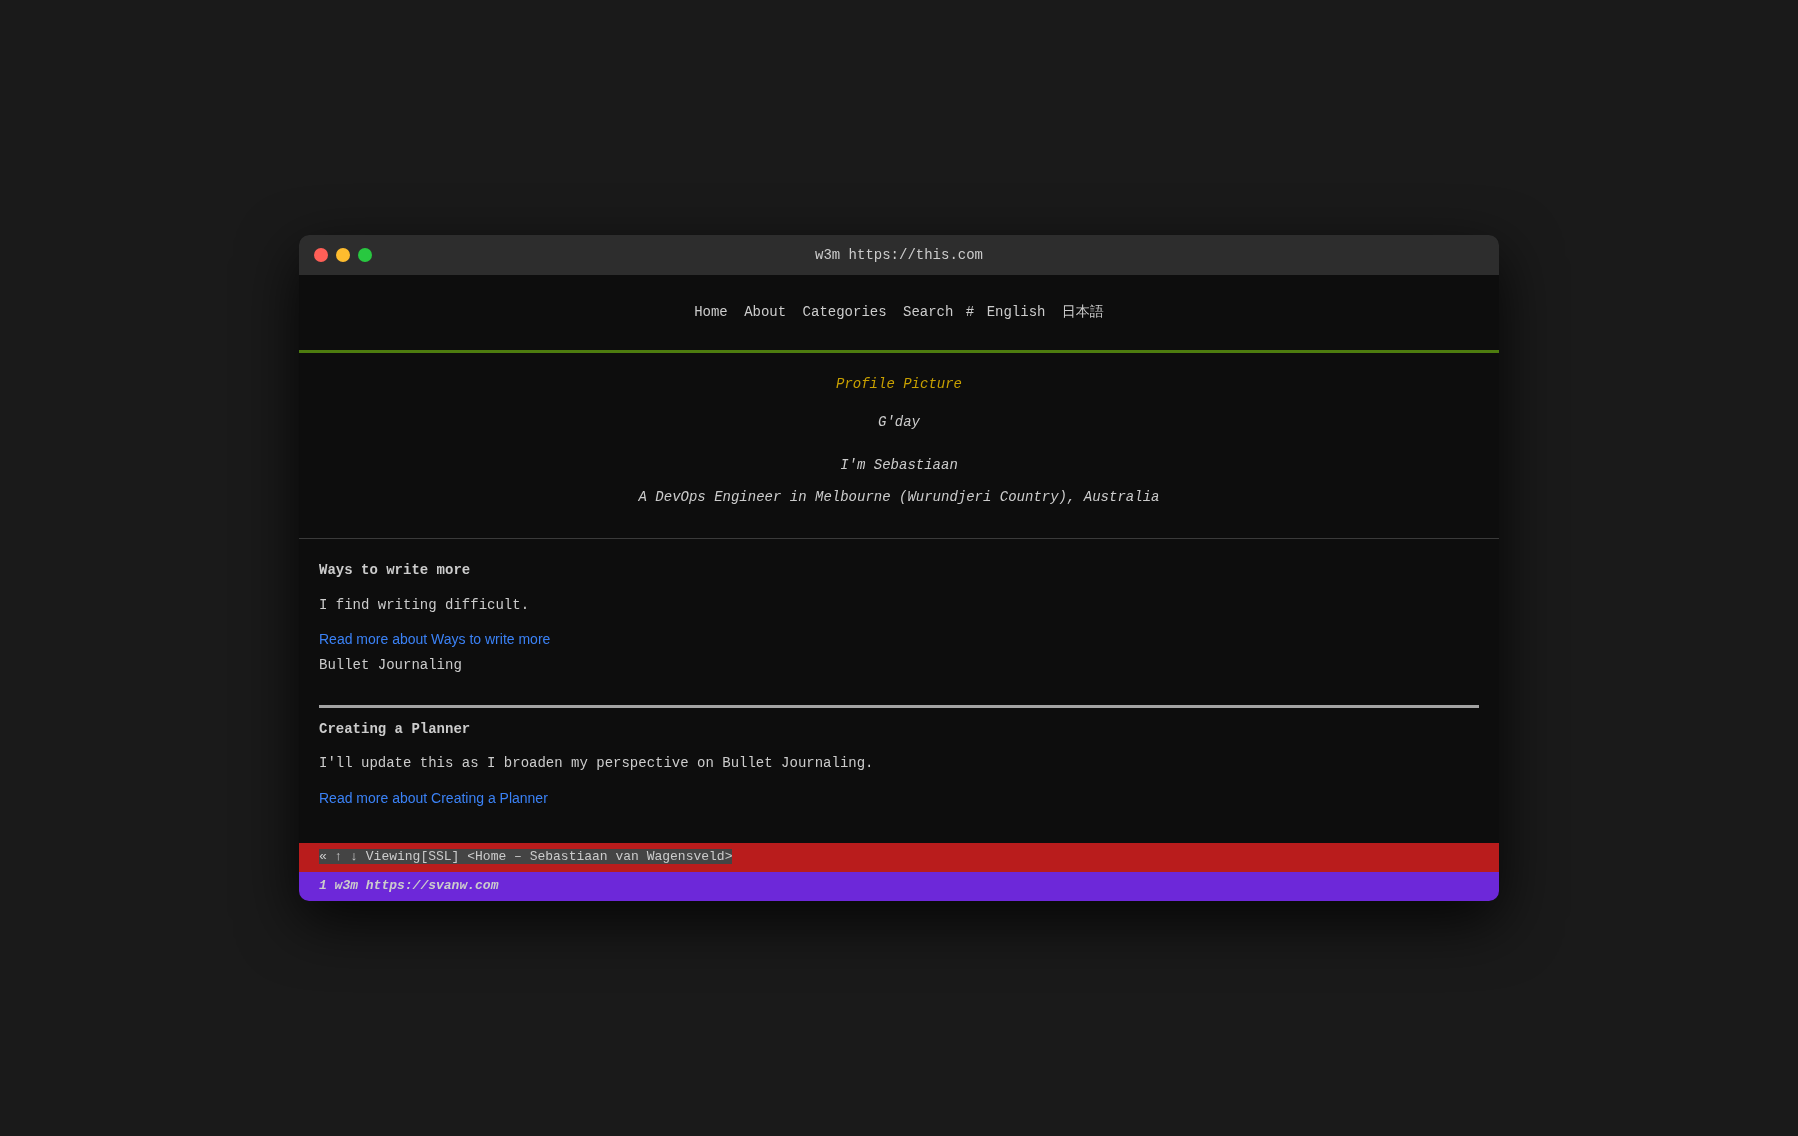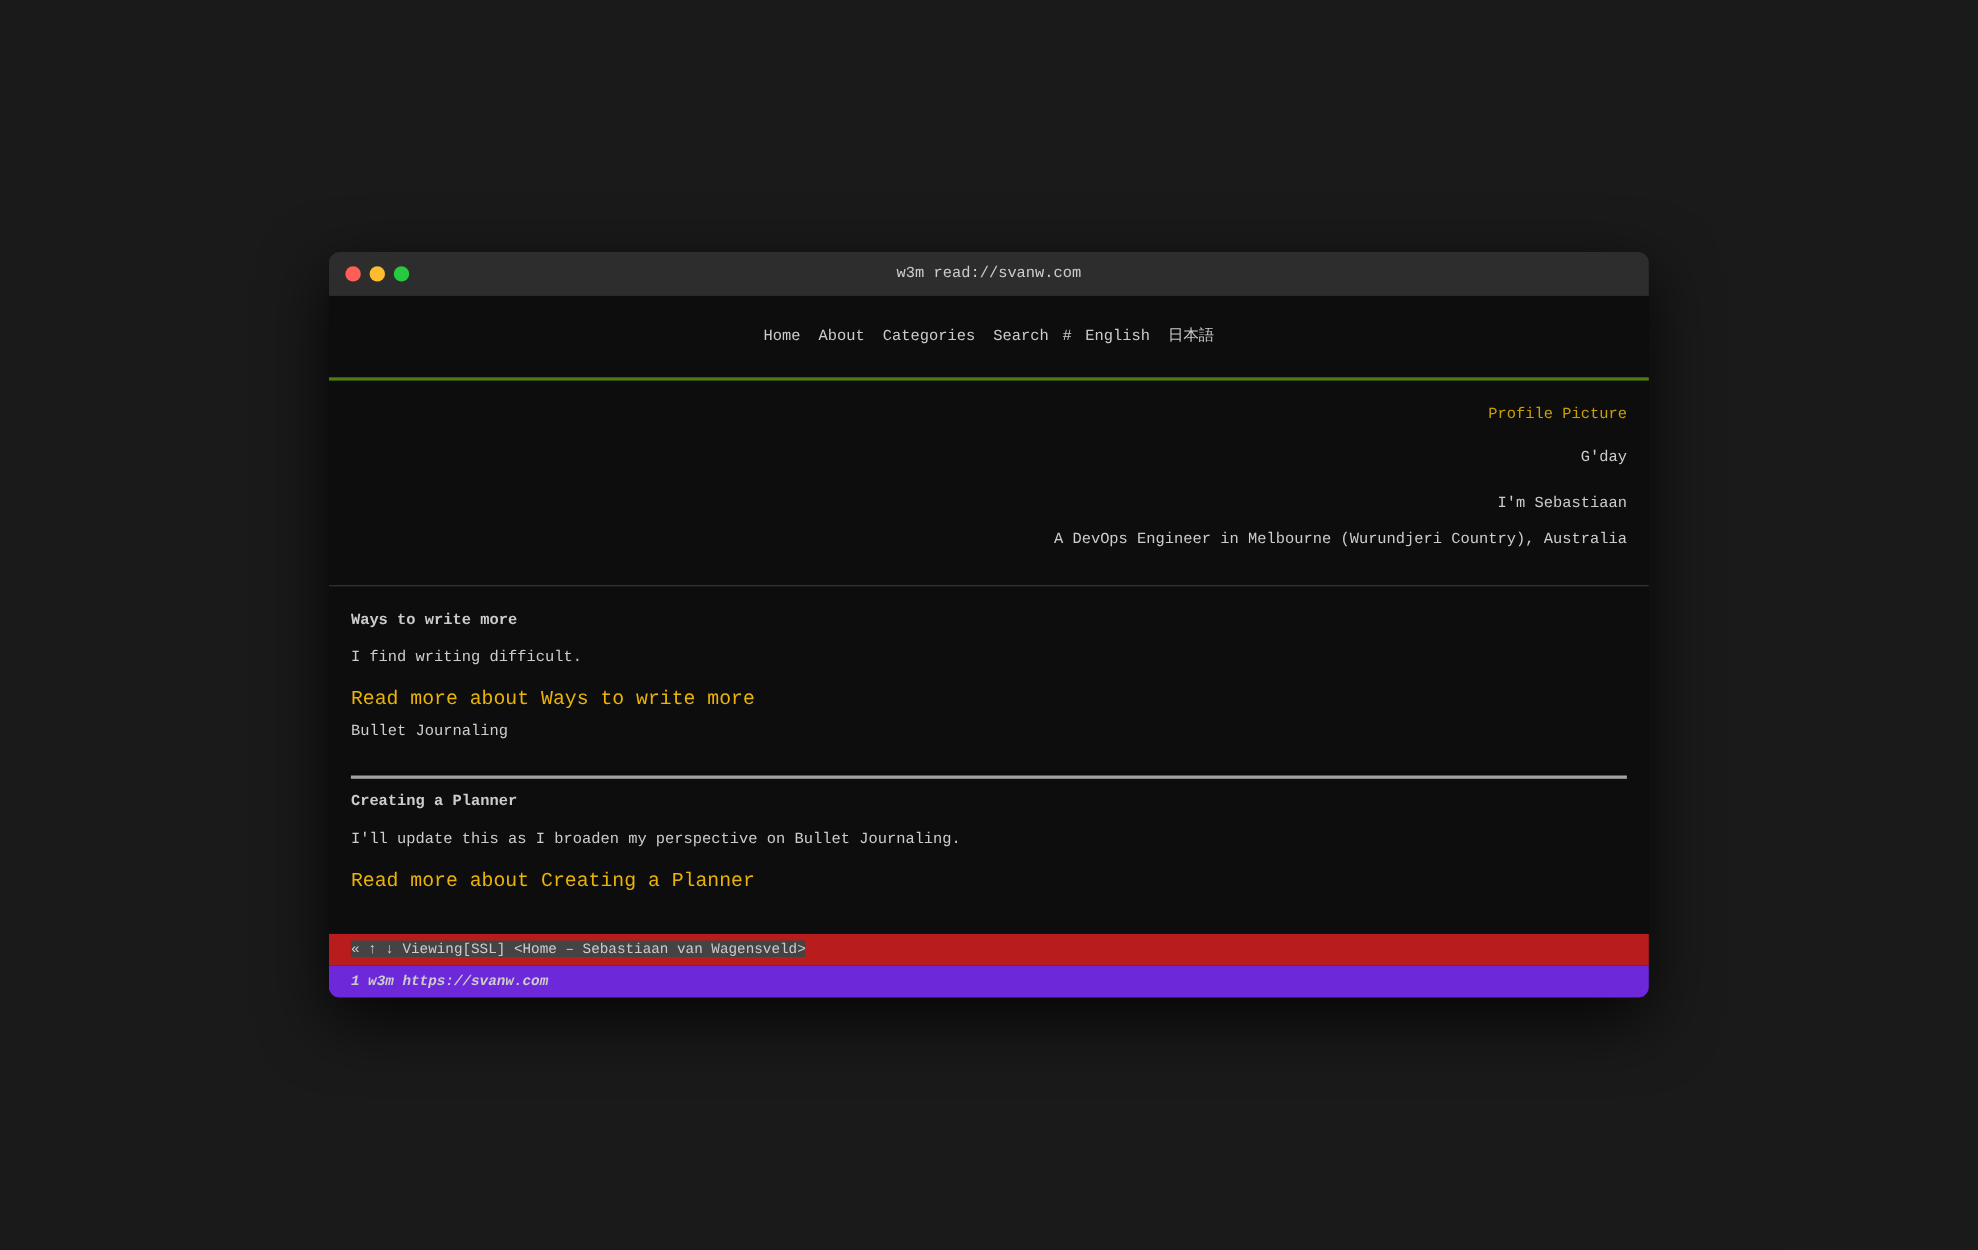--- a/index.html
+++ b/index.html
@@ -72,23 +72,24 @@
     }
 
     .nav-bar a {
       color: #cccccc;
       text-decoration: none;
       margin: 0 4px;
       cursor: pointer;
     }
 
     .hero-section {
-      text-align: right;
+      text-align: center;
       padding: 20px;
       border-bottom: 1px solid #3a3a3a;
+      font-style: italic;
     }
 
     .profile-picture-text {
       color: #c8a000;
       font-size: 14px;
       margin-bottom: 16px;
       font-family: 'Courier New', Courier, monospace;
     }
 
     .greeting {
@@ -141,23 +142,23 @@
       font-size: 14px;
       font-family: 'Courier New', Courier, monospace;
       margin-bottom: 18px;
     }
 
     .post-tags-highlight {
       color: #c8a000;
     }
 
     .read-more-link {
-      color: #eab308;
-      font-size: 18px;
-      font-family: Liberation Mono, monospace;
+      color: #3b82f6;
+      font-size: 14px;
+      font-family: Liberation Sans, sans-serif;
       text-decoration: none;
       display: block;
       margin-bottom: 4px;
     }
 
     .status-bar {
       background: #b91c1c;
       padding: 4px 20px;
       font-family: 'Courier New', Courier, monospace;
       font-size: 13px;
@@ -188,21 +189,21 @@
 <body>
 
 <div class="window">
 
   <div class="titlebar">
     <div class="traffic-lights">
       <div class="traffic-light tl-red"></div>
       <div class="traffic-light tl-yellow"></div>
       <div class="traffic-light tl-green"></div>
     </div>
-    <span class="title-text">w3m read://svanw.com</span>
+    <span class="title-text">w3m https://this.com</span>
   </div>
 
   <div class="content">
 
     <div class="nav-bar">
       <a>Home</a>
       <a>About</a>
       <a>Categories</a>
       <a>Search</a>
       <span class="nav-separator">#</span>

